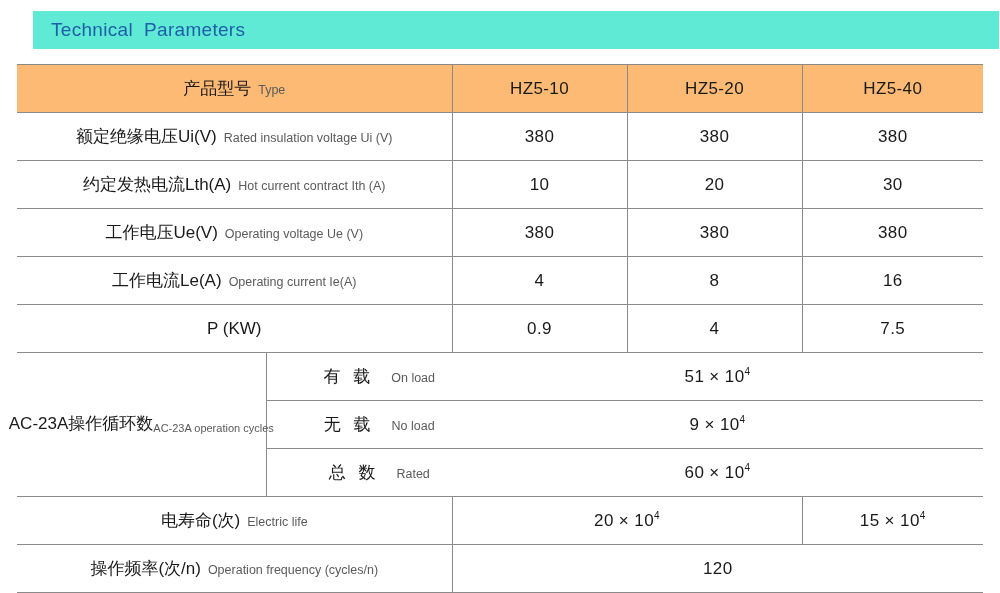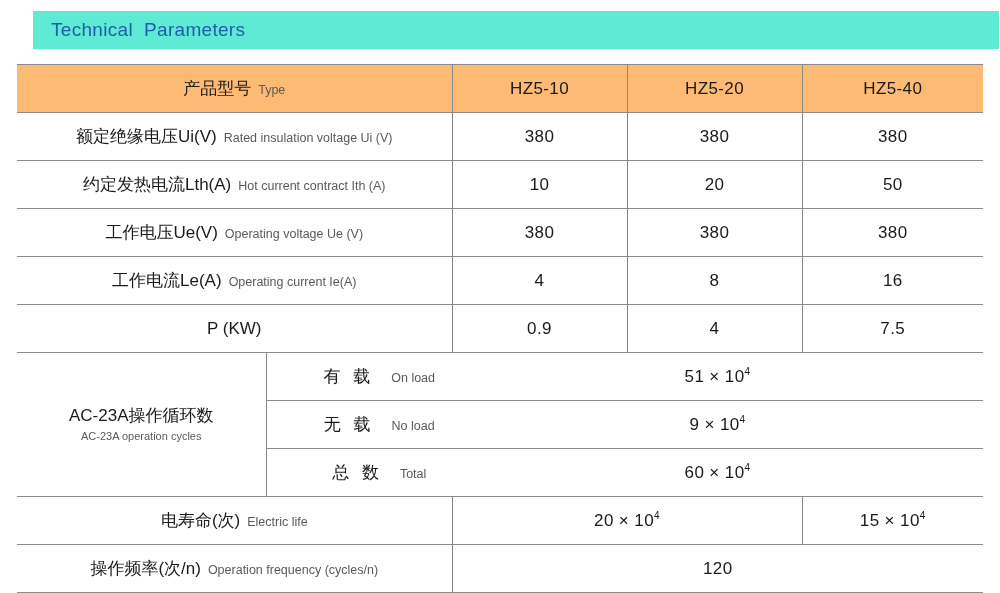--- a/index.html
+++ b/index.html
@@ -78,22 +78,22 @@
   }
   .lbl {
     display: flex;
     align-items: baseline;
     justify-content: center;
     gap: 7px;
     padding: 0 10px;
   }
   .lbl-stack {
     display: flex;
-    flex-direction: column;
-    align-items: center;
+    flex-direction: row;
+    align-items: flex-end;
     justify-content: center;
     line-height: 1.45;
   }
   .lbl-stack .en { font-size: 11px; }
 
   .val {
     font-size: 17px;
     letter-spacing: 0.4px;
   }
   .val sup {
@@ -171,21 +171,21 @@
         <span class="en">Hot current contract Ith (A)</span>
       </div>
     </td>
     <td class="vsep-l">
       <span class="val">10</span>
     </td>
     <td class="vsep-l">
       <span class="val">20</span>
     </td>
     <td class="vsep-l">
-      <span class="val">50</span>
+      <span class="val">30</span>
     </td>
   </tr>
 
   <tr>
     <td colspan="2">
       <div class="lbl">
         <span class="cn">工作电压Ue(V)</span>
         <span class="en">Operating voltage Ue (V)</span>
       </div>
     </td>
@@ -264,21 +264,21 @@
     <td colspan="3">
       <span class="val">
         <span>9 × 10</span><sup>4</sup>
       </span>
     </td>
   </tr>
   <tr>
     <td>
       <div class="sub-lbl">
         <span class="sub-cn">总 数</span>
-        <span class="en">Total</span>
+        <span class="en">Rated</span>
       </div>
     </td>
     <td colspan="3">
       <span class="val">
         <span>60 × 10</span><sup>4</sup>
       </span>
     </td>
   </tr>
 
   <tr>

